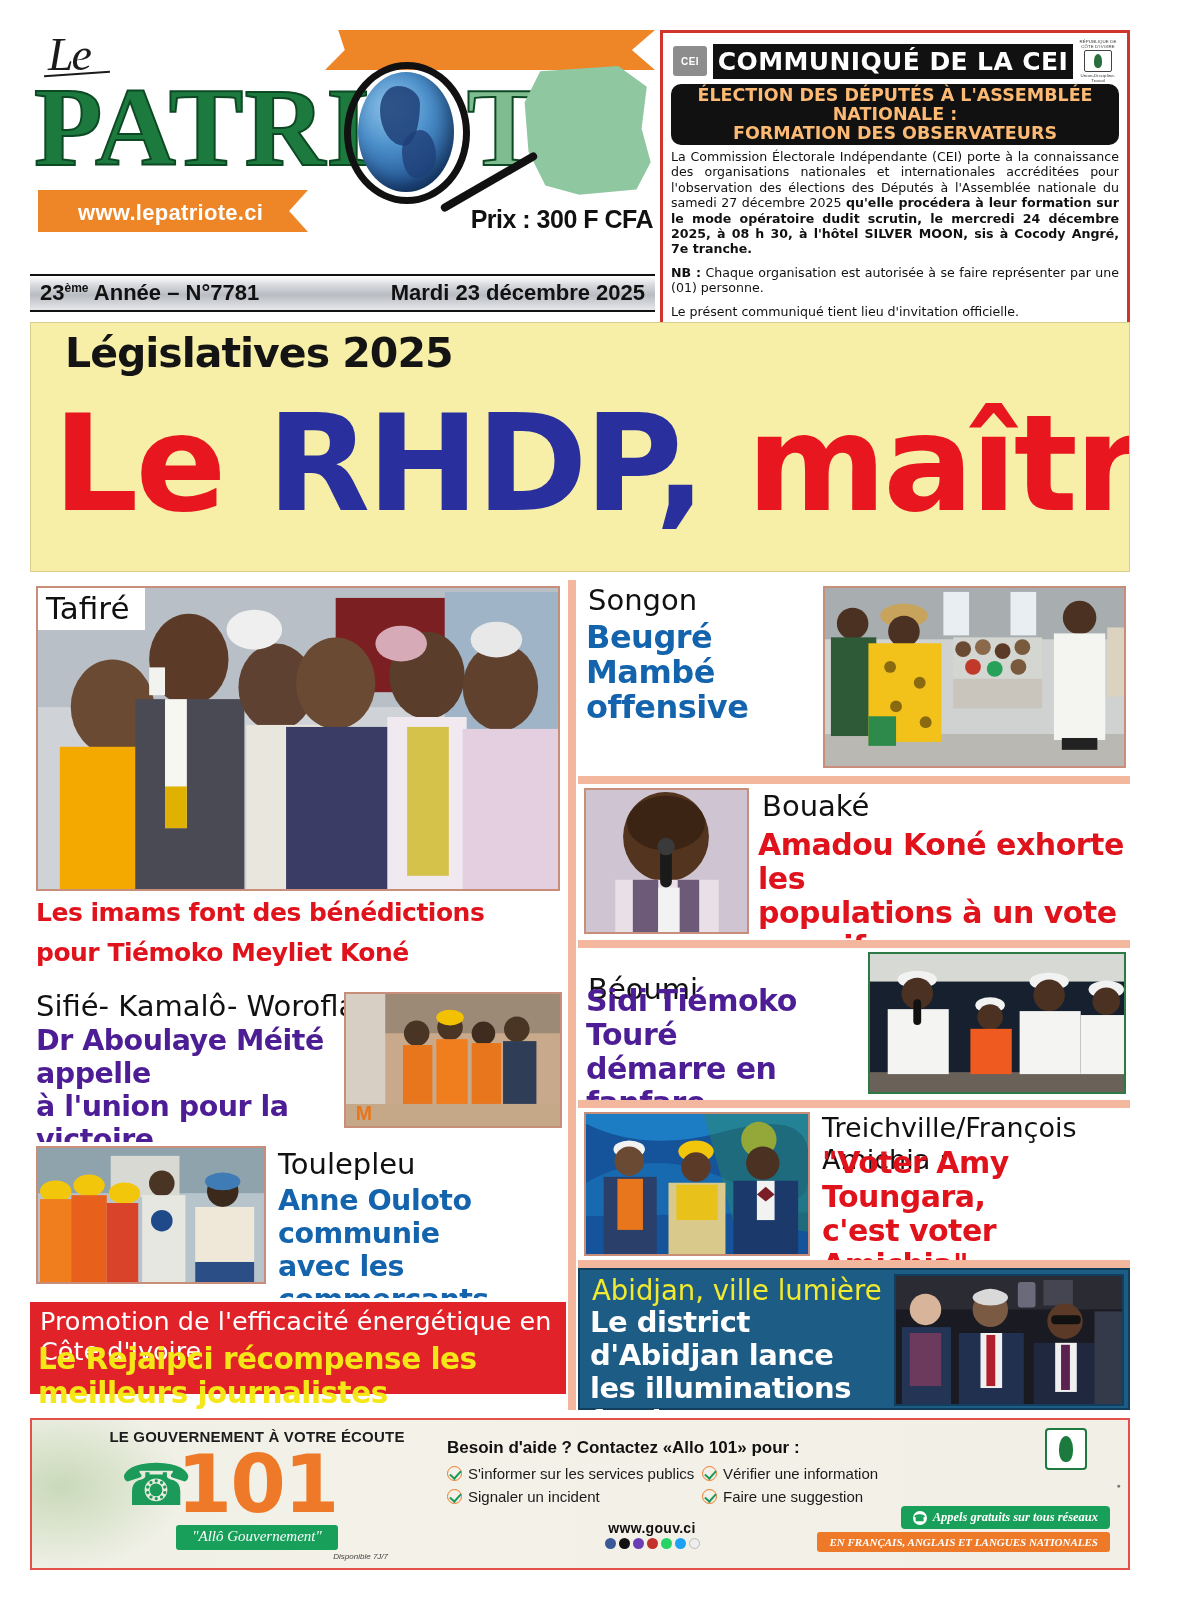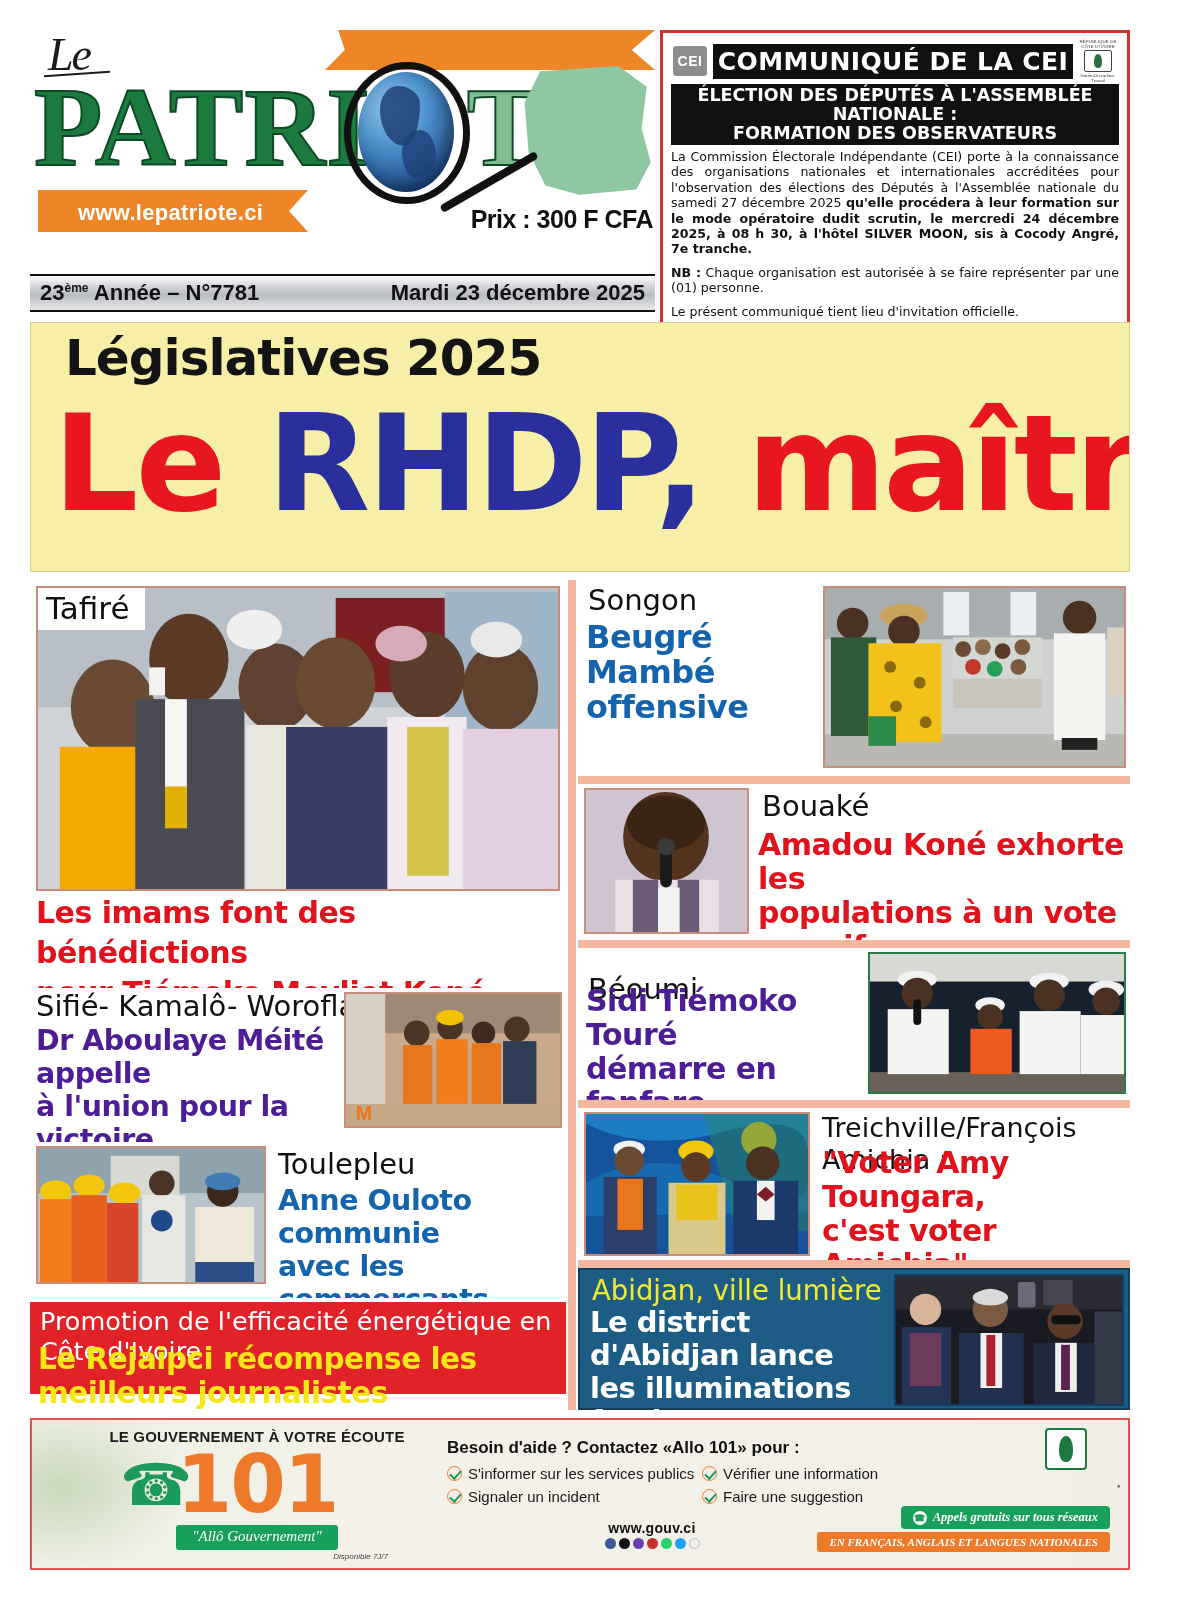--- a/index.html
+++ b/index.html
@@ -91,62 +91,63 @@
     border:3px solid #D0342C; background:#fff; padding:6px 8px 4px 8px;
   }
   .cei-head { display:flex; align-items:center; gap:4px; }
   .cei-logo {
     width:38px; height:38px; flex:0 0 38px; background:#fff; position:relative;
     display:flex; align-items:center; justify-content:center;
   }
   .cei-logo .seal {
     width:34px; height:30px; background:#8d8d8d; border-radius:3px;
     display:flex; align-items:center; justify-content:center;
-    font-size:14px; font-weight:bold; color:#fff; letter-spacing:.5px;
+    font-size:10px; font-weight:bold; color:#fff; letter-spacing:.5px;
   }
   .cei-title {
     flex:1; background:#111; color:#fff; text-align:center;
     font-size:25px; font-weight:bold; letter-spacing:.4px; padding:3px 4px;
     font-family:"DejaVu Sans", sans-serif;
   }
   .ci-seal { width:42px; flex:0 0 42px; text-align:center; }
   .ci-seal .tiny { font-size:4.4px; display:block; color:#333; letter-spacing:.1px; }
   .ci-seal .emb {
     width:28px; height:22px; margin:1px auto; background:#fff;
     border:1px solid #444; border-radius:2px; position:relative;
   }
   .ci-seal .emb:before {
     content:""; position:absolute; left:50%; top:3px; transform:translateX(-50%);
     width:8px; height:14px; background:#2a6e3e; border-radius:50% 50% 40% 40%;
   }
   .cei-subtitle {
-    background:#111; color:#ffffff; text-align:center; font-weight:bold;
+    background:#111; color:#fdba74; text-align:center; font-weight:bold;
     font-size:17.5px; line-height:19px; padding:2px 4px; margin-top:1px;
     font-family:"DejaVu Sans", sans-serif;
+    border-radius:10px;
   }
   .cei-body { font-size:12.6px; line-height:15.4px; color:#111; text-align:justify; margin-top:4px;
               font-family:"DejaVu Sans", sans-serif; }
   .cei-body p { margin-bottom:8px; }
   .cei-body b { font-weight:bold;margin-top:35px; }
   .cei-sign { font-size:9.6px; text-align:right; line-height:12px; color:#111;
               font-family:"DejaVu Sans", sans-serif; }
   .cei-foot-row { display:flex; align-items:flex-end; justify-content:space-between; margin-top:1px; }
   .cei-slogan { font-size:13.5px; font-weight:bold; color:#111; border-bottom:2px solid #111;
                 padding-bottom:1px; font-family:"DejaVu Sans", sans-serif; }
   .cei-addr { text-align:center; font-size:7.4px; line-height:9.6px; color:#222; margin-top:2px;
               font-family:"DejaVu Sans", sans-serif; }
   .cei-addr .b { font-weight:bold; font-size:8px; }
 
   
   .banner {
     position:absolute; left:30px; top:322px; width:1100px; height:250px;
     background:#F7EFA7; border:1px solid #D8CE8E; overflow:hidden;
   }
   .kicker {
-    position:absolute; left:34px; top:6px; font-size:50px; font-weight:bold;
+    position:absolute; left:34px; top:6px; font-size:41px; font-weight:bold;
     color:#141414; font-family:"DejaVu Sans", sans-serif; letter-spacing:-1px;
   }
   .bigline {
     position:absolute; left:22px; top:66px; width:1070px;
     font-size:134px; font-weight:bold; line-height:150px; letter-spacing:-3px;
     font-family:"DejaVu Sans", sans-serif; white-space:nowrap;
   }
   .bigline .red { color:#E8171F; }
   .bigline .blue { color:#2A2F9E; }
 
@@ -167,21 +168,21 @@
   .hl.red { color:#E0121B; }
   .hl.green { color:#4c1d95; }
   .hl.blue { color:#1464AD; }
 
   
   .s1-photo { position:absolute; left:6px; top:6px; width:524px; height:305px; }
   .tag-tafire {
     position:absolute; left:0; top:0; background:#fff; padding:2px 16px 4px 8px;
     font-size:31px; color:#111; font-family:"DejaVu Sans", sans-serif; z-index:3;
   }
-  .s1-title { position:absolute; left:6px; top:313px; width:530px; font-size:30px; line-height:40px; }
+  .s1-title { position:absolute; left:6px; top:313px; width:530px; font-size:25px; line-height:40px; }
 
   
   .s2 { position:absolute; left:0; top:408px; width:536px; height:146px; }
   .s2-photo { position:absolute; right:4px; top:4px; width:218px; height:136px; }
   .s2-kick { position:absolute; left:6px; top:2px; }
   .s2-title { position:absolute; left:6px; top:36px; width:300px; font-size:28.5px; line-height:33px; }
 
   
   .s3 { position:absolute; left:0; top:562px; width:536px; height:146px; }
   .s3-photo { position:absolute; left:6px; top:4px; width:230px; height:138px; }

